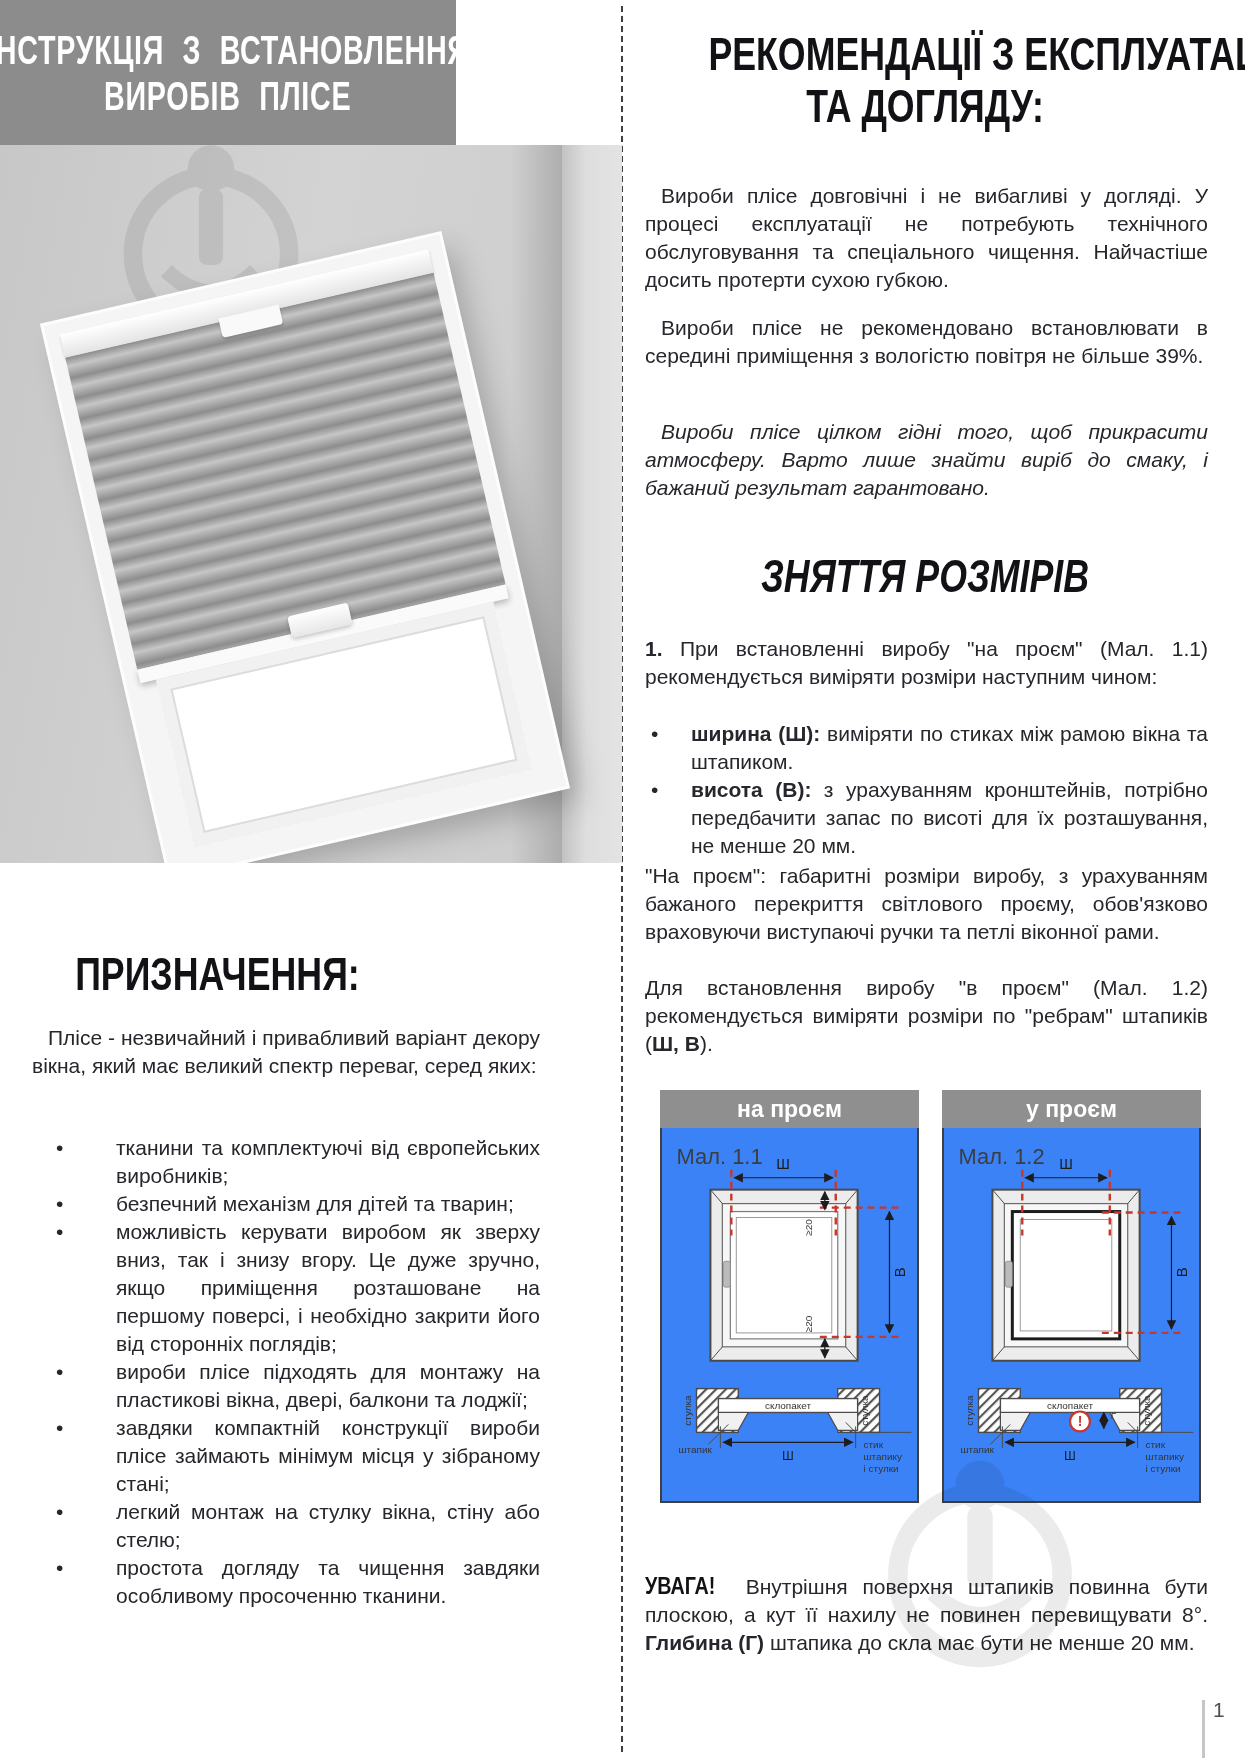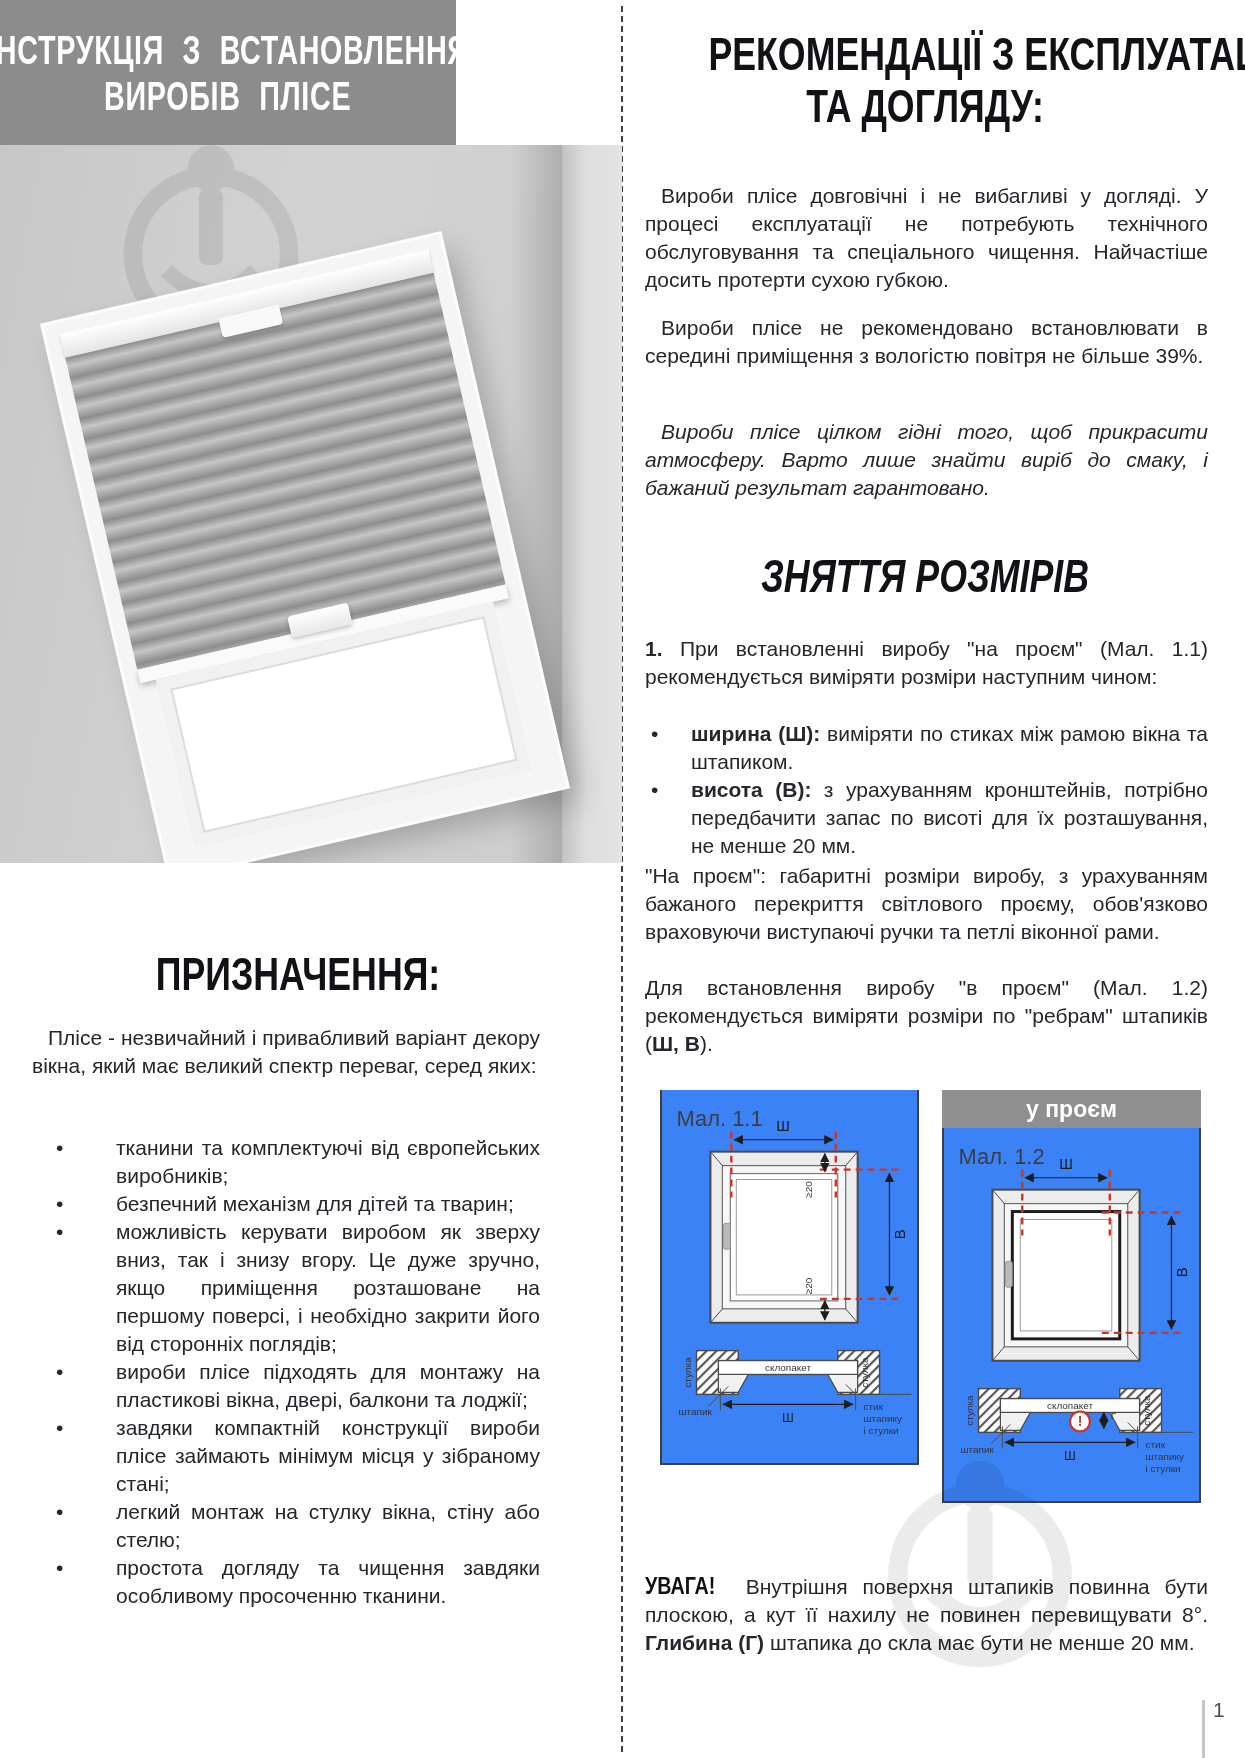--- a/index.html
+++ b/index.html
@@ -92,21 +92,21 @@
   <div class="window">
     <div class="w-headrail"></div>
     <div class="w-toptab"></div>
     <div class="w-pleats"></div>
     <div class="w-handle"></div>
     <div class="w-botrail"></div>
     <div class="w-glass"></div>
   </div>
 </div>
 
-<div class="abs" style="left:18px;top:946px;width:560px;text-align:center;">
+<div class="abs" style="left:8px;top:946px;width:560px;">
   <span class="cond" style="font-size:47px;">ПРИЗНАЧЕННЯ:</span>
 </div>
 <div class="abs para ind" style="left:32px;top:1024px;width:508px;">Плісе - незвичайний і привабливий варіант декору вікна, який має великий спектр переваг, серед яких:</div>
 
 <div class="abs blist" style="left:32px;top:1134px;width:508px;">
   <div class="li">
     <span class="dot">•</span>
     <span class="btxt">тканини та комплектуючі від європейських виробників;</span>
   </div>
   <div class="li">
@@ -162,20 +162,21 @@
     <span class="btxt"><b class="blead">висота (В):</b><span> з урахуванням кронштейнів, потрібно передбачити запас по висоті для їх розташування, не менше 20 мм.</span></span>
   </div>
 </div>
 
 <div class="abs para" style="left:645px;top:862px;width:563px;">"На проєм": габаритні розміри виробу, з урахуванням бажаного перекриття світлового проєму, обов'язково враховуючи виступаючі ручки та петлі віконної рами.</div>
 <div class="abs para" style="left:645px;top:974px;width:563px;">
   <span>Для встановлення виробу "в проєм" (Мал. 1.2) рекомендується виміряти розміри по "ребрам" штапиків (</span><b class="blead">Ш, В</b><span>).</span>
 </div>
 
 <div class="abs panel" style="left:660px;top:1090px;">
+  <div class="panel-head">на проєм</div>
   <div class="panel-body">
     <svg class="diag-svg" viewBox="0 0 259 375">
       <defs>
         <marker id="ar1" viewBox="0 0 10 10" refX="9" refY="5" markerWidth="8" markerHeight="8" orient="auto-start-reverse">
             <path d="M0 0L10 5L0 10z" fill="#1d1d1d"></path>
           </marker>
         <pattern id="h1" width="7" height="7" patternUnits="userSpaceOnUse" patternTransform="rotate(45)">
             <rect width="7" height="7" fill="#ffffff"></rect>
             <line x1="1" y1="0" x2="1" y2="7" stroke="#555555" stroke-width="2.4"></line>
           </pattern>

